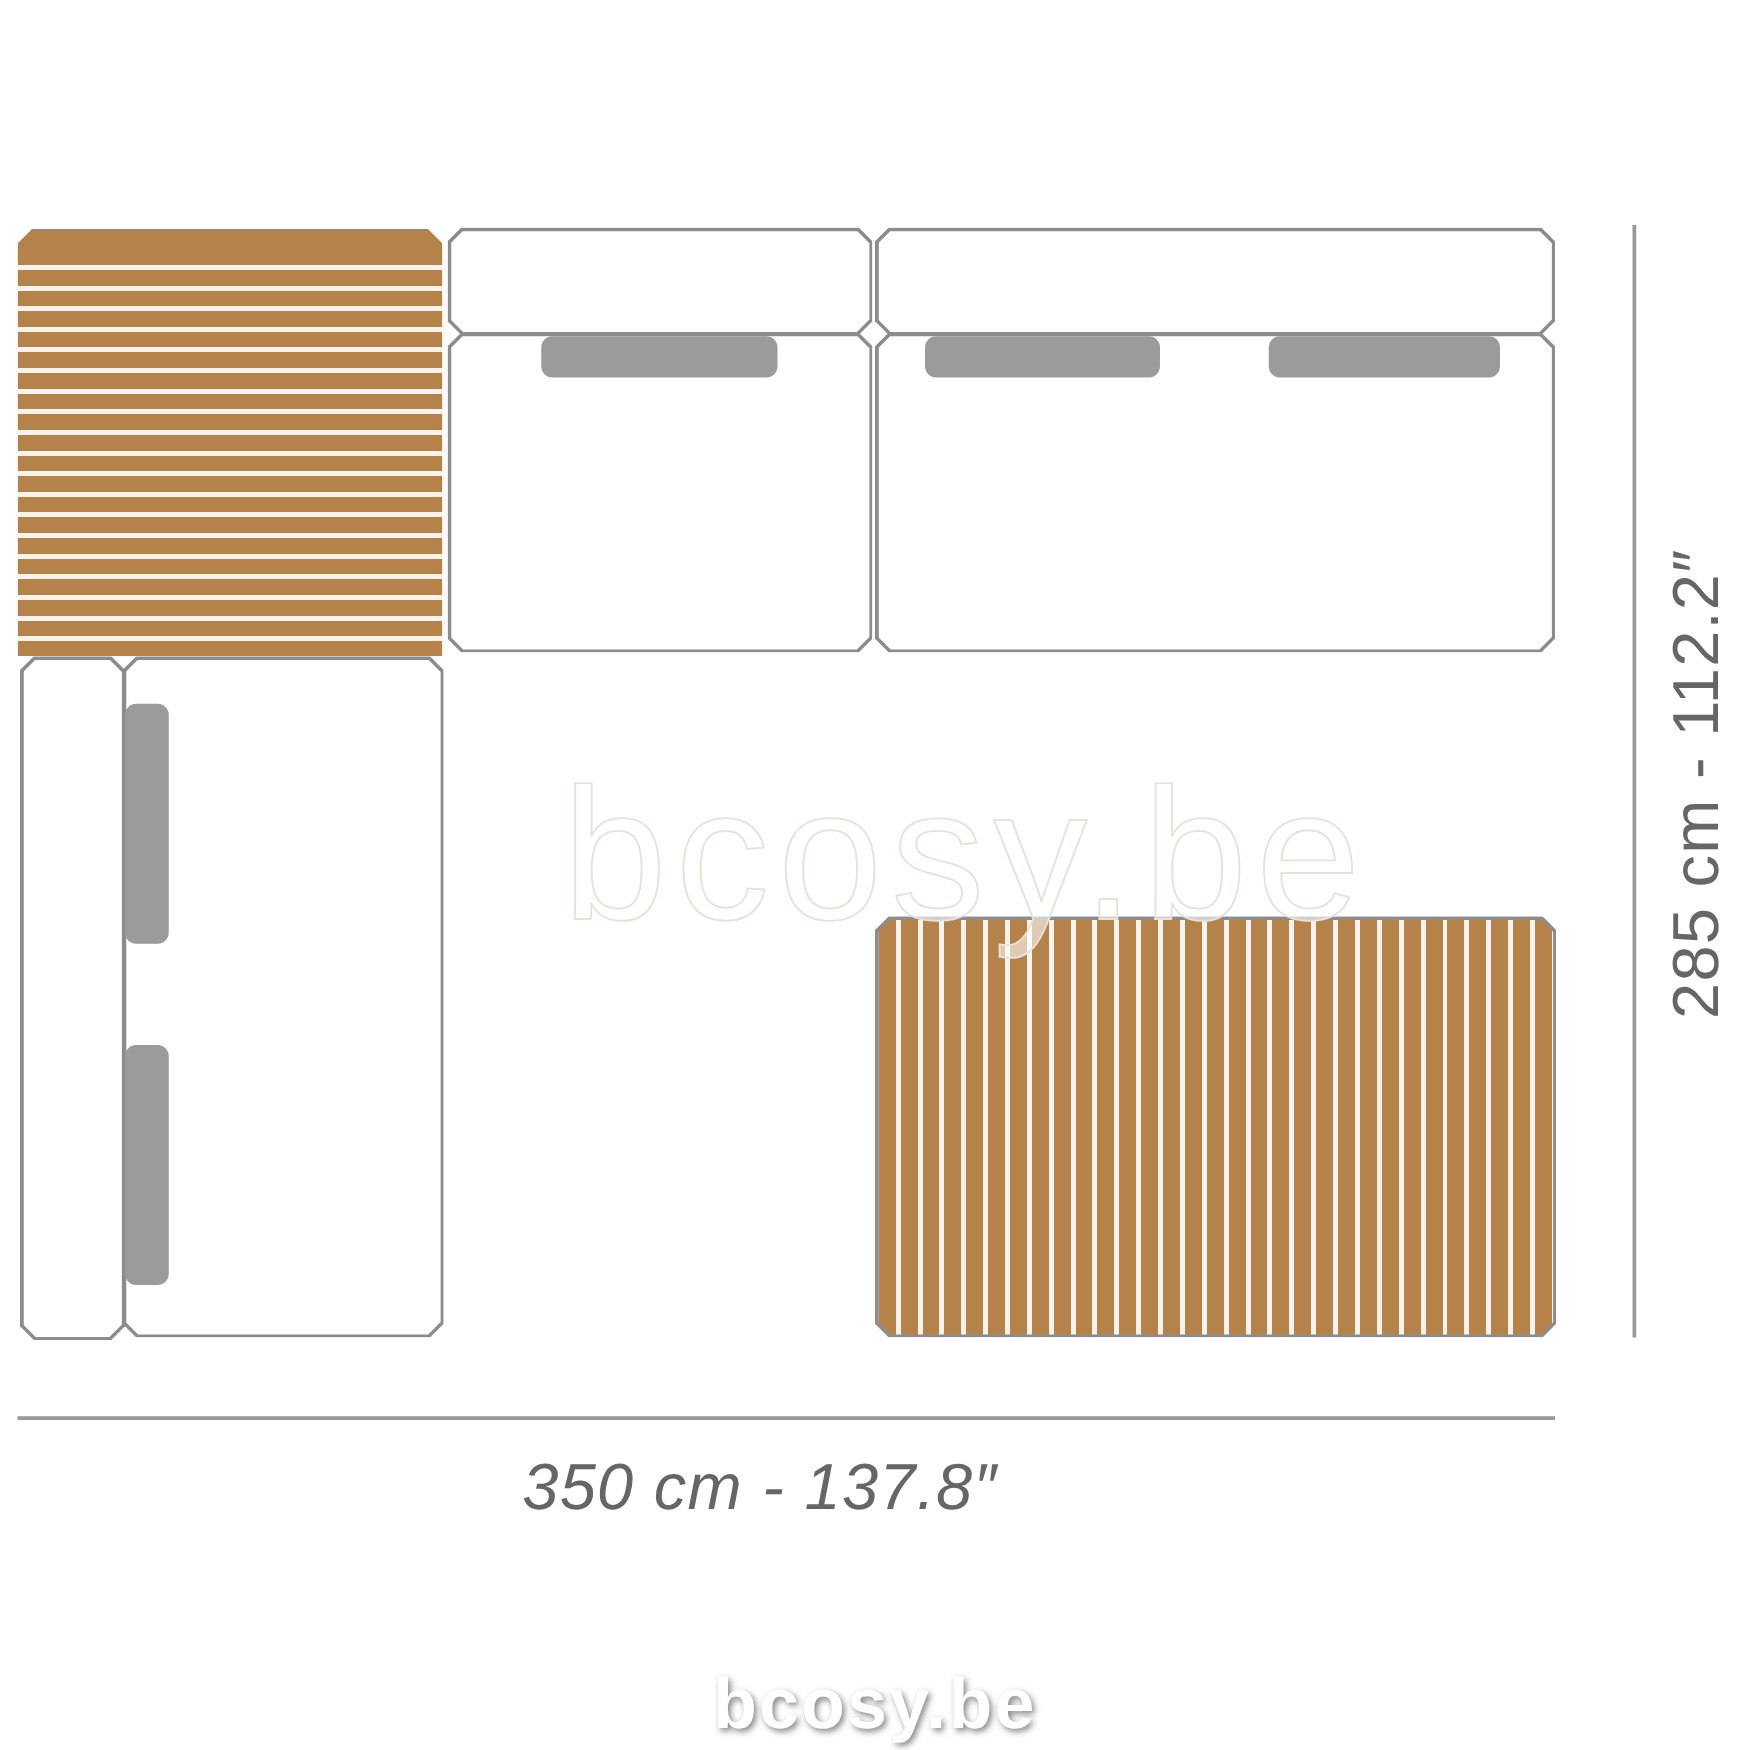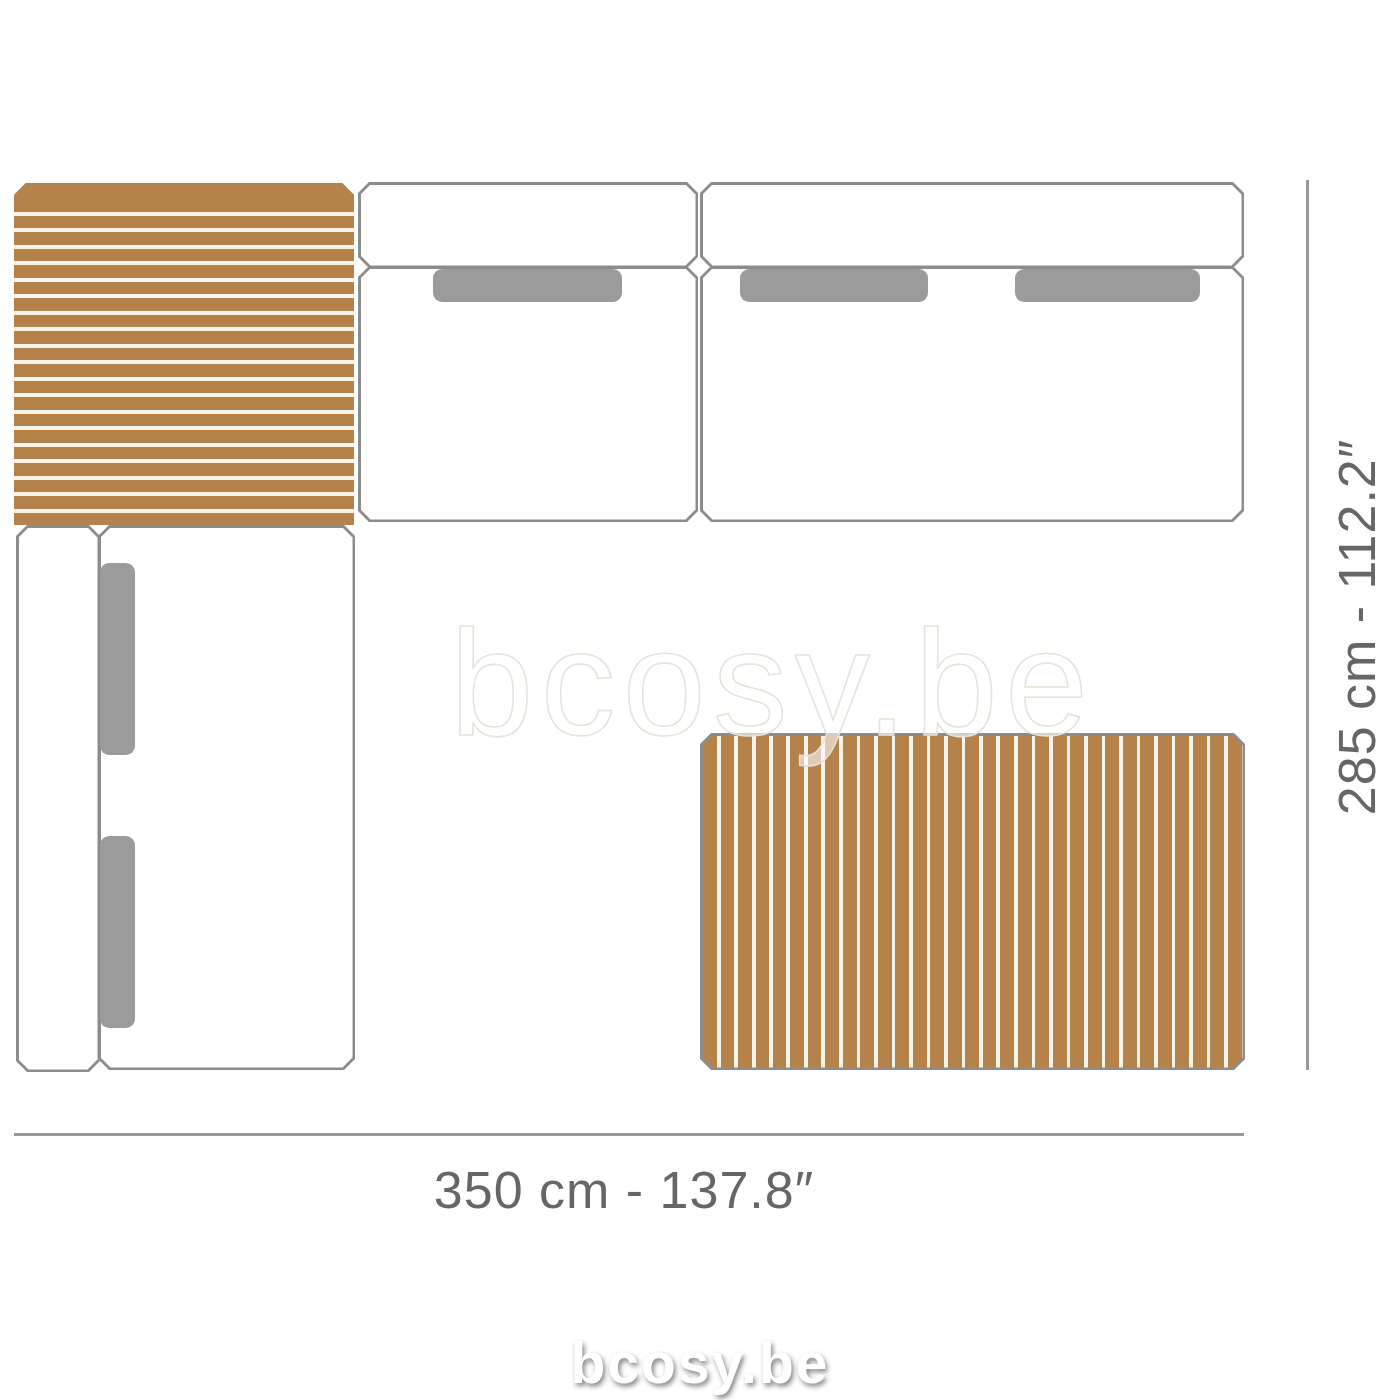--- a/index.html
+++ b/index.html
@@ -44,21 +44,21 @@
   .c3 {left:1015px;top:269px;width:185px;height:33px;}
   .cL1{left:100px; top:563px;width:35px;height:192px;}
   .cL2{left:100px; top:836px;width:35px;height:192px;}
   
   .dim-line{position:absolute;background:var(--dim-line,#999);}
   .dim-h{left:14px;top:1133px;width:1230px;height:2.5px;}
   .dim-v{left:1306px;top:180px;width:2.5px;height:890px;}
   .dim-label{
     position:absolute;color:var(--dim-text,#666);font-size:52px;letter-spacing:1px;white-space:nowrap;
   }
-  .dim-label.h{left:624px;top:1160px;transform:translateX(-50%);}
+  .dim-label.h{left:608px;top:1160px;transform:translateX(-50%);font-style:italic;}
   .dim-label.v{left:1357px;top:627px;transform:translate(-50%,-50%) rotate(-90deg);}
   
   .wm-center{
     position:absolute;left:450px;top:597px;z-index:2;white-space:nowrap;
     font-size:150px;letter-spacing:7px;font-weight:400;
     color:rgba(255,255,255,0.58);
     -webkit-text-stroke:1.5px var(--watermark-stroke,#e7e2db);
   }
   .wm-bottom{
     position:absolute;left:700px;top:1330px;transform:translateX(-50%);z-index:3;white-space:nowrap;

